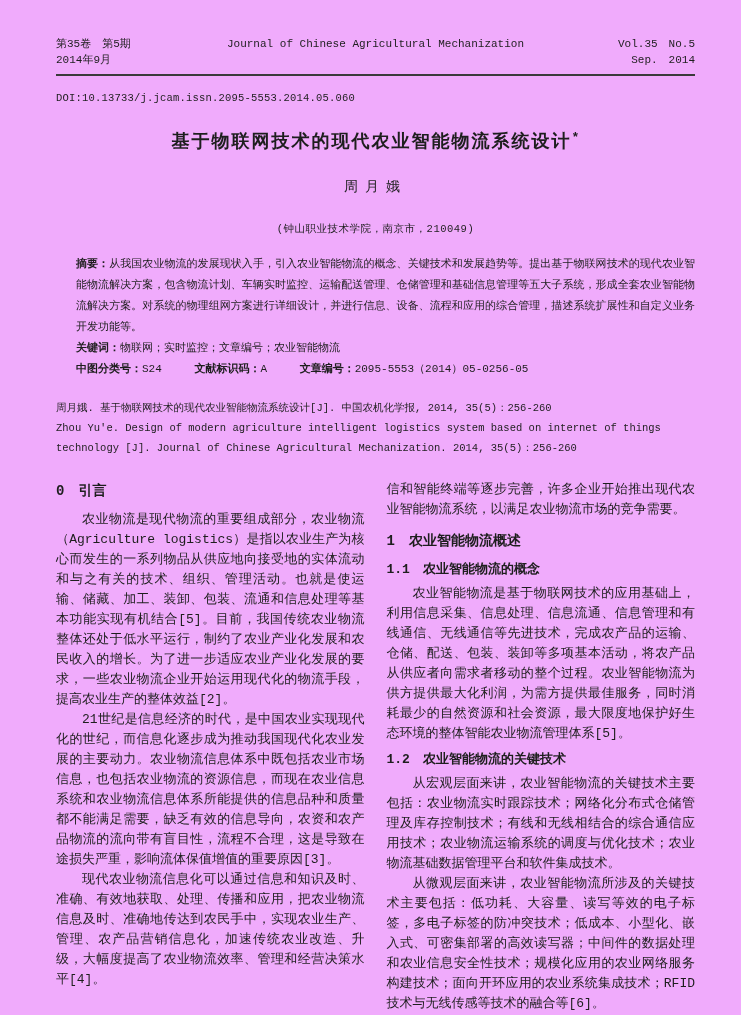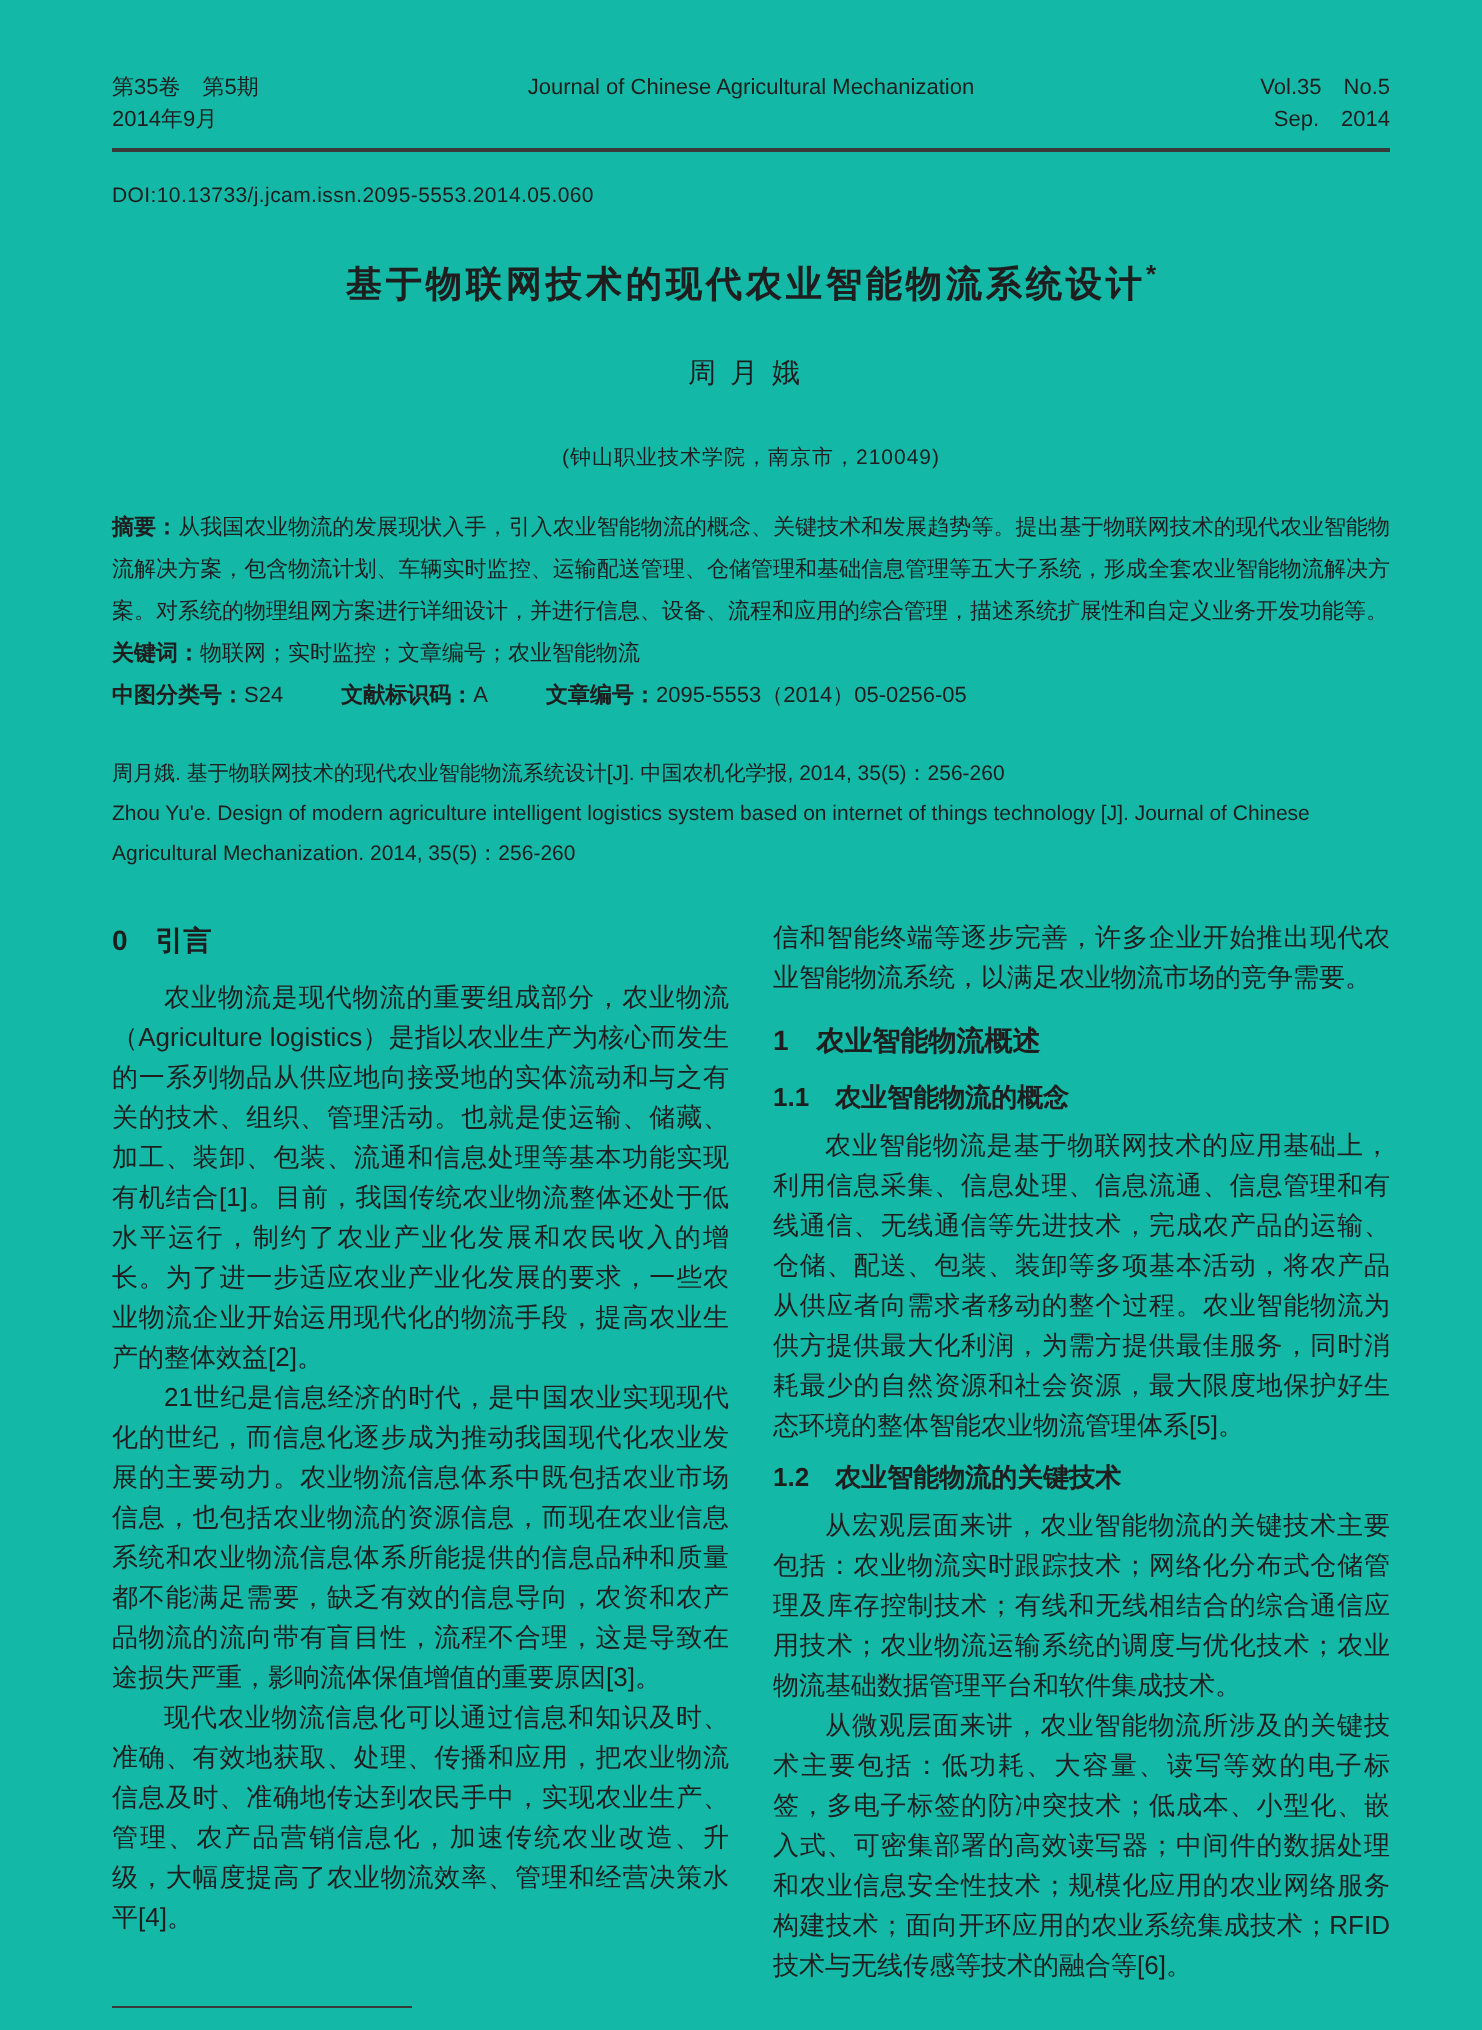--- a/index.html
+++ b/index.html
@@ -1,43 +1,43 @@
 <!DOCTYPE html>
 <html lang="zh"><head>
 <meta charset="utf-8">
 <style>
   html,body{margin:0;padding:0;background:#d9d9d6;}
   .page{
     position:relative;
     width:741px;height:1015px;
     margin:0 auto;
-    background:#14b8a6;
+    background:#f0abfc;
     color:#1e1e1e;
-    font-family:Liberation Sans, sans-serif;
+    font-family:Liberation Mono, monospace;
     box-sizing:border-box;
     padding:36px 46px 0 56px;
     overflow:hidden;
   }
   
   .jheader{display:flex;justify-content:space-between;align-items:flex-start;}
   .jh-left,.jh-right{font-size:11px;line-height:16px;width:130px;}
   .jh-right{text-align:right;}
   .jh-center{text-align:center;flex:1;}
   .jh-center .cn{font-size:14.5px;font-weight:bold;letter-spacing:1px;line-height:17px;}
   .jh-center .en{font-size:11px;line-height:16px;}
   .header-rule{border:none;border-top:2px solid #3a3a3a;margin:6px 0 0 0;}
   .doi-line{font-size:10.5px;margin-top:16px;letter-spacing:.2px;}
   
   .title-block{text-align:center;margin-top:22px;}
   .article-title{font-size:18px;font-weight:bold;letter-spacing:2px;line-height:32px;display:inline;}
   .title-mark{font-size:13px;vertical-align:super;font-weight:bold;}
   .author-line{text-align:center;font-size:14px;letter-spacing:7px;margin-top:20px;}
   .affil-line{text-align:center;font-size:10.5px;margin-top:26px;letter-spacing:.5px;}
   
-  .abstract-block{margin-top:18px;font-size:11px;line-height:21px;text-align:justify;}
+  .abstract-block{margin-top:18px;font-size:11px;line-height:21px;text-align:justify;margin-left:20px;}
   .b{font-weight:bold;}
   .kw-line{font-size:11px;line-height:21px;}
   .clc-line{font-size:11px;line-height:21px;}
   .clc-line .pair{margin-right:26px;}
   
   .cite-block{margin-top:18px;font-size:10.5px;line-height:20px;}
   .cite-block p{margin:0;}
   
   .body-cols{display:flex;gap:22px;margin-top:22px;}
   .col{width:311px;font-size:13px;line-height:20px;text-align:justify;}
@@ -91,21 +91,21 @@
   </div>
 
   <div class="cite-block">
     <p>周月娥. 基于物联网技术的现代农业智能物流系统设计[J]. 中国农机化学报, 2014, 35(5)：256-260</p>
     <p>Zhou Yu'e. Design of modern agriculture intelligent logistics system based on internet of things technology [J]. Journal of Chinese Agricultural Mechanization. 2014, 35(5)：256-260</p>
   </div>
 
   <div class="body-cols">
     <div class="col">
       <h2 class="sec first">0　引言</h2>
-      <p>农业物流是现代物流的重要组成部分，农业物流（Agriculture logistics）是指以农业生产为核心而发生的一系列物品从供应地向接受地的实体流动和与之有关的技术、组织、管理活动。也就是使运输、储藏、加工、装卸、包装、流通和信息处理等基本功能实现有机结合[1]。目前，我国传统农业物流整体还处于低水平运行，制约了农业产业化发展和农民收入的增长。为了进一步适应农业产业化发展的要求，一些农业物流企业开始运用现代化的物流手段，提高农业生产的整体效益[2]。</p>
+      <p>农业物流是现代物流的重要组成部分，农业物流（Agriculture logistics）是指以农业生产为核心而发生的一系列物品从供应地向接受地的实体流动和与之有关的技术、组织、管理活动。也就是使运输、储藏、加工、装卸、包装、流通和信息处理等基本功能实现有机结合[5]。目前，我国传统农业物流整体还处于低水平运行，制约了农业产业化发展和农民收入的增长。为了进一步适应农业产业化发展的要求，一些农业物流企业开始运用现代化的物流手段，提高农业生产的整体效益[2]。</p>
       <p>21世纪是信息经济的时代，是中国农业实现现代化的世纪，而信息化逐步成为推动我国现代化农业发展的主要动力。农业物流信息体系中既包括农业市场信息，也包括农业物流的资源信息，而现在农业信息系统和农业物流信息体系所能提供的信息品种和质量都不能满足需要，缺乏有效的信息导向，农资和农产品物流的流向带有盲目性，流程不合理，这是导致在途损失严重，影响流体保值增值的重要原因[3]。</p>
       <p>现代农业物流信息化可以通过信息和知识及时、准确、有效地获取、处理、传播和应用，把农业物流信息及时、准确地传达到农民手中，实现农业生产、管理、农产品营销信息化，加速传统农业改造、升级，大幅度提高了农业物流效率、管理和经营决策水平[4]。</p>
     </div>
     <div class="col">
       <p class="cont">信和智能终端等逐步完善，许多企业开始推出现代农业智能物流系统，以满足农业物流市场的竞争需要。</p>
       <h2 class="sec">1　农业智能物流概述</h2>
       <h3 class="subsec">1.1　农业智能物流的概念</h3>
       <p>农业智能物流是基于物联网技术的应用基础上，利用信息采集、信息处理、信息流通、信息管理和有线通信、无线通信等先进技术，完成农产品的运输、仓储、配送、包装、装卸等多项基本活动，将农产品从供应者向需求者移动的整个过程。农业智能物流为供方提供最大化利润，为需方提供最佳服务，同时消耗最少的自然资源和社会资源，最大限度地保护好生态环境的整体智能农业物流管理体系[5]。</p>
       <h3 class="subsec">1.2　农业智能物流的关键技术</h3>
       <p>从宏观层面来讲，农业智能物流的关键技术主要包括：农业物流实时跟踪技术；网络化分布式仓储管理及库存控制技术；有线和无线相结合的综合通信应用技术；农业物流运输系统的调度与优化技术；农业物流基础数据管理平台和软件集成技术。</p>

